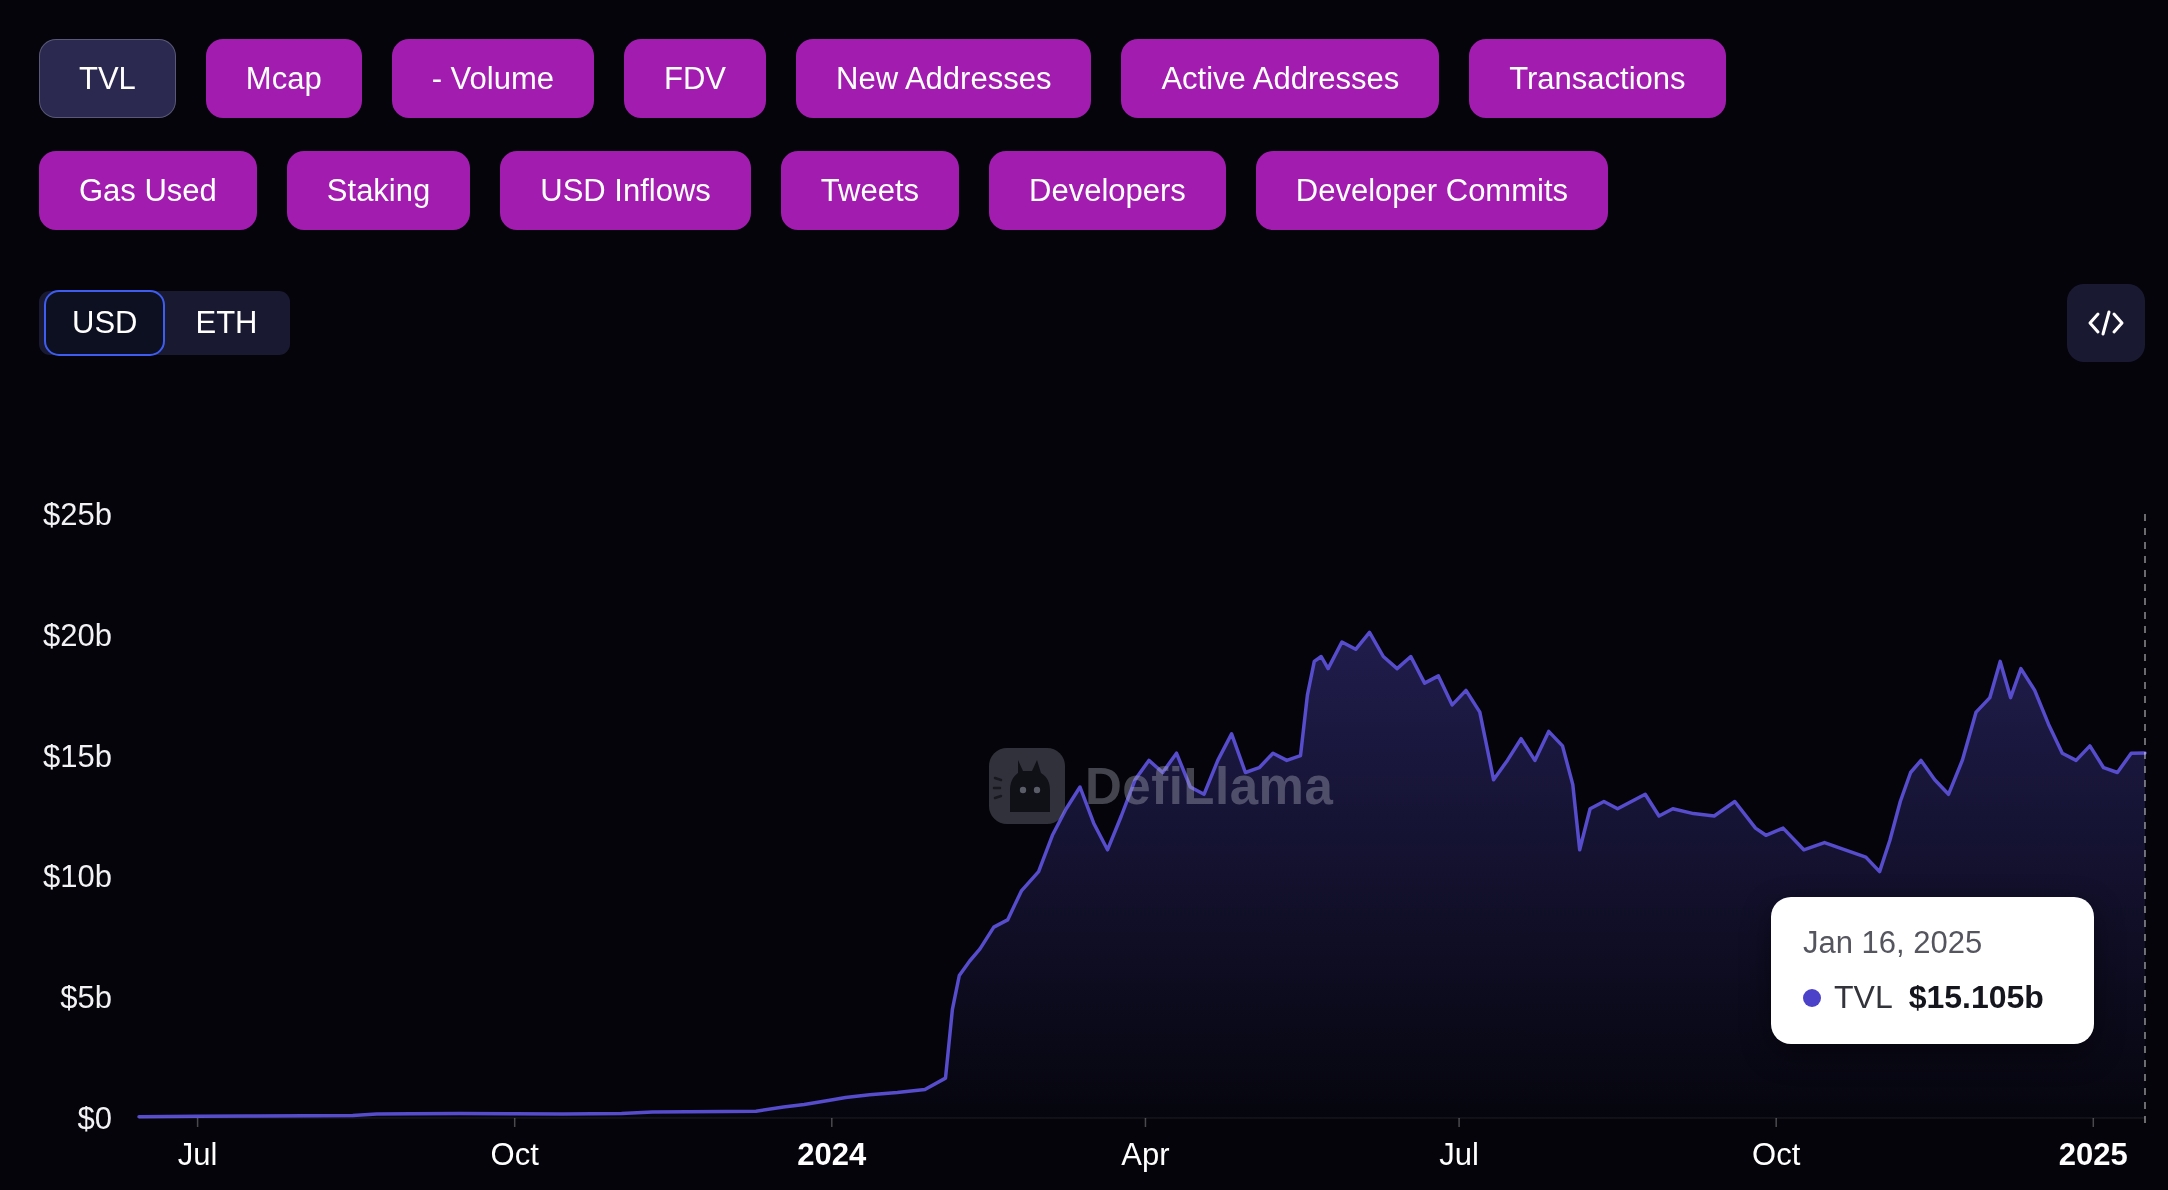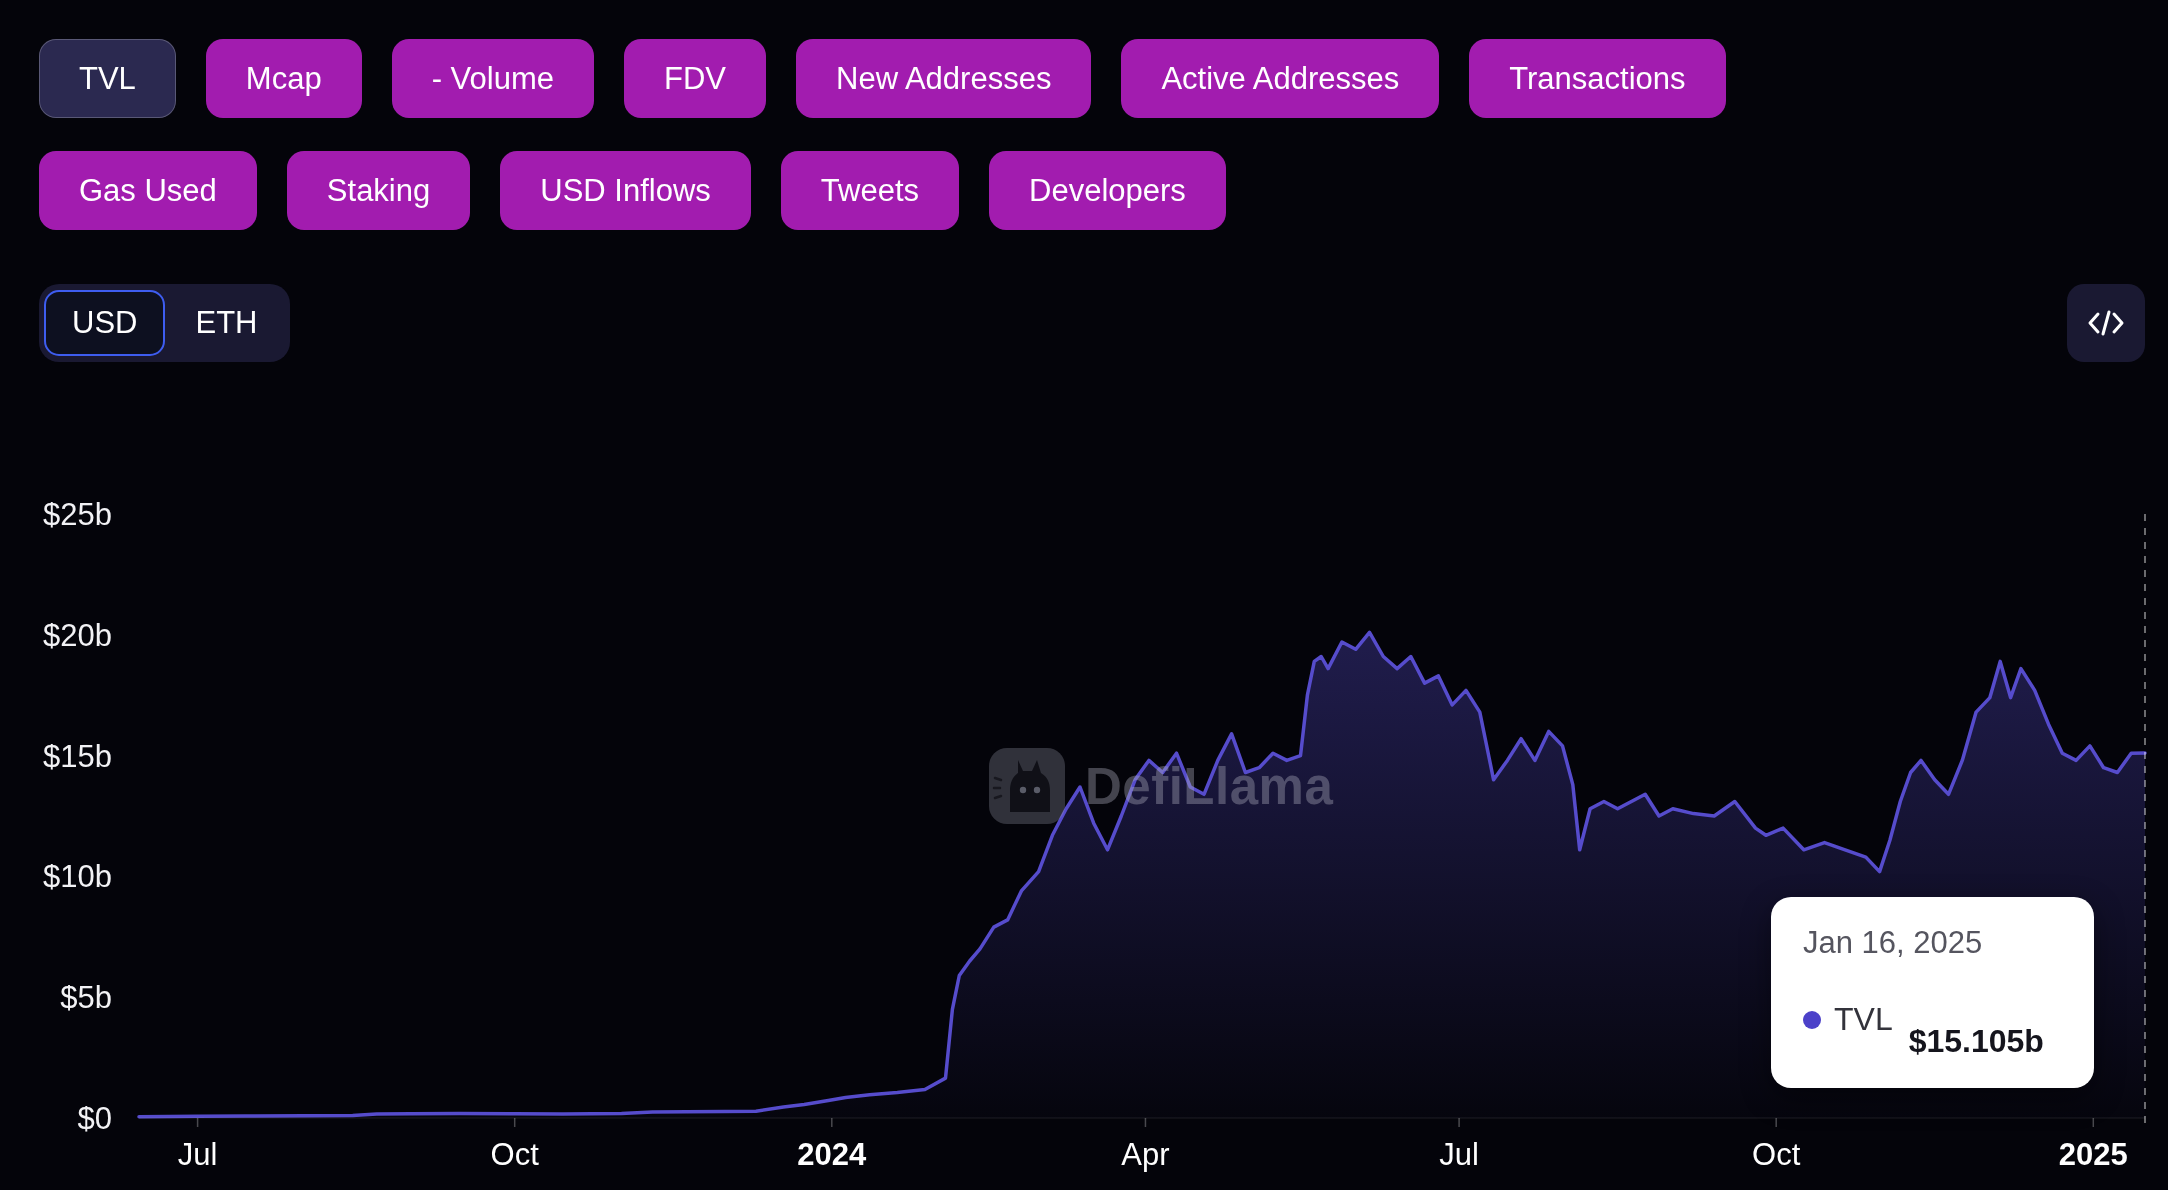--- a/index.html
+++ b/index.html
@@ -22,21 +22,21 @@
   .tab-btn.active {
     background:#2b2950;
     box-shadow:0 0 0 1px rgba(255,255,255,0.22) inset;
   }
   .controls-row {
     position:absolute; top:284px; left:39px; right:23px; height:78px;
     display:flex; justify-content:space-between; align-items:center;
   }
   .denom-toggle {
     display:flex; align-items:center; background:#1a1932;
-    border-radius:20px; padding:0 5px; height:78px; gap:2px;
+    border-radius:11px; padding:0 5px; height:64px; gap:2px;
   }
   .toggle-opt {
     border:2.5px solid transparent; background:transparent; color:#fff;
     font-size:31px; font-weight:500; font-family:inherit; height:66px;
     padding:0 26px; border-radius:15px; cursor:pointer;
   }
   .toggle-opt.selected { border-color:#3e5df0; background:#0d1020; }
   .embed-btn {
     width:78px; height:78px; background:#1a1932; border:none;
     border-radius:17px; display:flex; align-items:center;
@@ -54,40 +54,41 @@
   }
   .tooltip {
     position:absolute; left:1771px; top:897px; min-width:323px;
     background:#ffffff; border-radius:20px; padding:28px 32px;
     box-shadow:0 10px 30px rgba(0,0,0,0.45);
   }
   .tooltip-date { color:#55555f; font-size:31px; }
   .tooltip-row { display:flex; align-items:center; margin-top:18px; }
   .dot { width:18px; height:18px; border-radius:50%; background:#4c41c9; margin-right:13px; flex:none; }
   .tooltip-series { color:#33333b; font-size:32px; }
-  .tooltip-value { color:#15151d; font-size:32px; font-weight:700; margin-left:16px; white-space:nowrap;margin-top:44px; }
+  .tooltip-value { color:#15151d; font-size:32px; font-weight:700; margin-left:16px; white-space:nowrap; }
 </style>
 </head>
 <body>
 
 <div class="tabs-row" id="tabs-row1">
     <button class="tab-btn active">TVL</button>
     <button class="tab-btn">Mcap</button>
     <button class="tab-btn">- Volume</button>
     <button class="tab-btn">FDV</button>
     <button class="tab-btn">New Addresses</button>
     <button class="tab-btn">Active Addresses</button>
     <button class="tab-btn">Transactions</button>
   </div>
 <div class="tabs-row" id="tabs-row2">
     <button class="tab-btn">Gas Used</button>
     <button class="tab-btn">Staking</button>
     <button class="tab-btn">USD Inflows</button>
     <button class="tab-btn">Tweets</button>
     <button class="tab-btn">Developers</button>
+    <button class="tab-btn">Developer Commits</button>
   </div>
 
 <div class="controls-row">
   <div class="denom-toggle" id="denom-toggle">
       <button class="toggle-opt selected">USD</button>
       <button class="toggle-opt">ETH</button>
     </div>
   <button class="embed-btn">
     <svg width="40" height="32" viewBox="0 0 40 32">
       <polyline points="12,7 4,16 12,25" fill="none" stroke="#ffffff" stroke-width="3" stroke-linecap="round" stroke-linejoin="round"></polyline>

